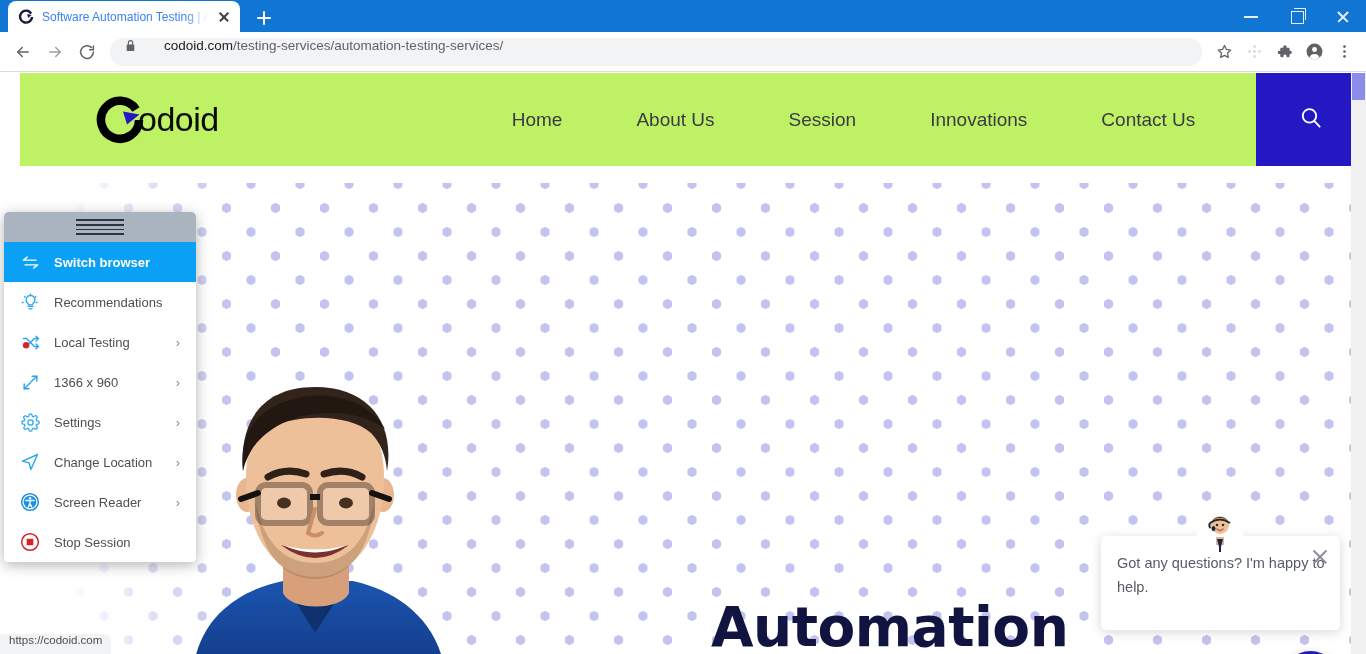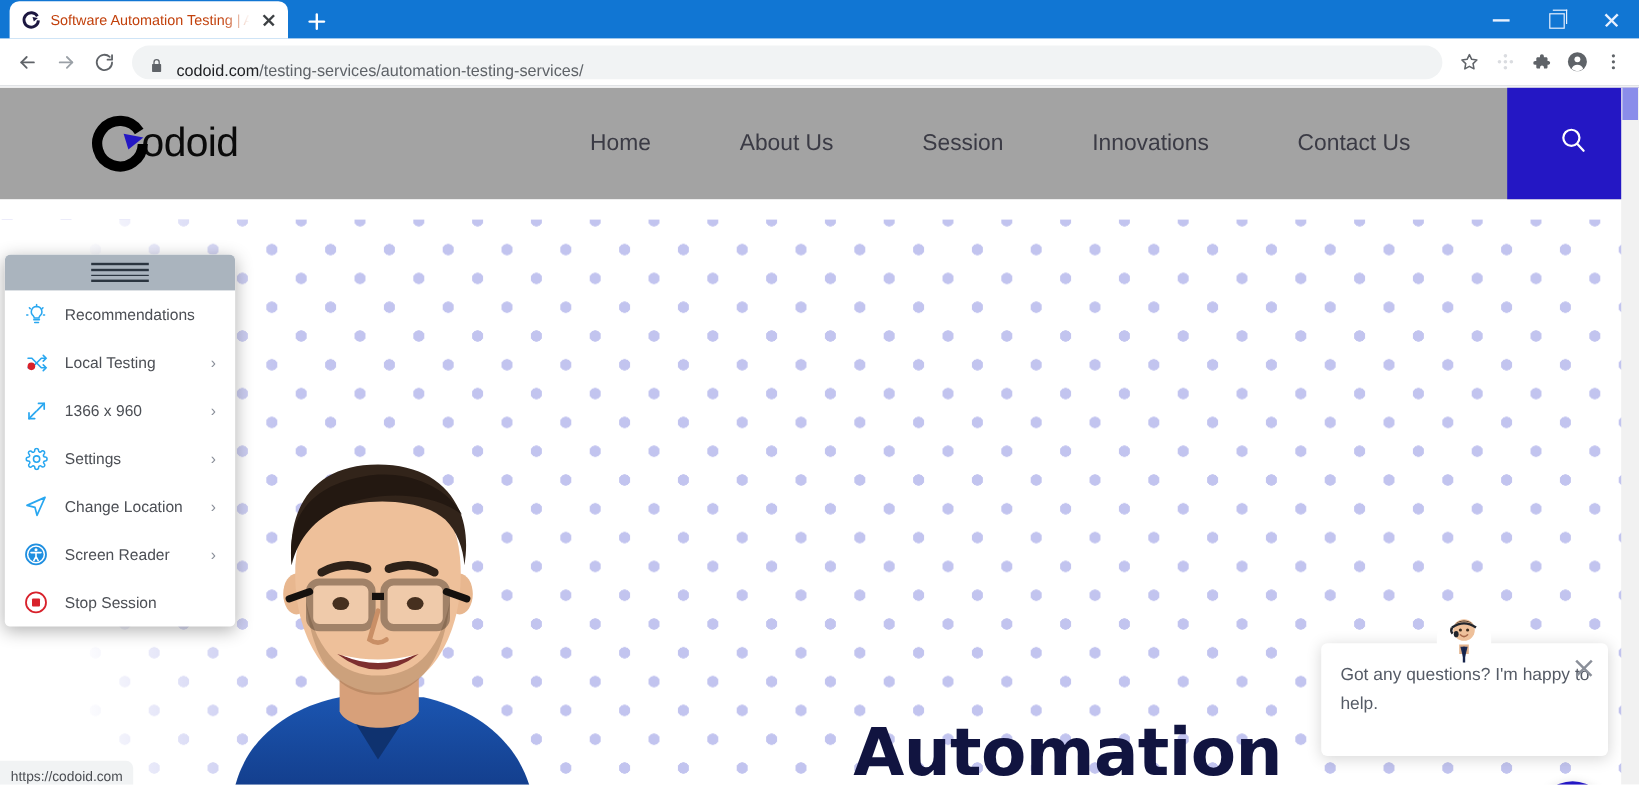--- a/index.html
+++ b/index.html
@@ -16,21 +16,21 @@
     height: 32px; background: #1176d3; display: flex; align-items: flex-end;
     position: relative;
   }
   .tab {
     margin-left: 8px; width: 232px; height: 31px; background: #fff;
     border-radius: 8px 8px 0 0; display: flex; align-items: center;
     padding: 0 8px 0 10px; gap: 8px; position: relative;
   }
   .tab-favicon { width: 16px; height: 16px; flex: 0 0 16px; position: relative; }
   .tab-title {
-    font-size: 12px; color: #c2410c; white-space: nowrap; overflow: hidden;
+    font-size: 12px; color: #3b82f6; white-space: nowrap; overflow: hidden;
     flex: 1; -webkit-mask-image: linear-gradient(to right,#000 86%,transparent 100%);
     mask-image: linear-gradient(to right,#000 86%,transparent 100%);
   }
   .tab-close {
     width: 16px; height: 16px; flex: 0 0 16px; position: relative; cursor: pointer;
   }
   .tab-close::before, .tab-close::after {
     content: ""; position: absolute; left: 2px; top: 7px; width: 12px; height: 1.6px;
     background: #3c4043;
   }
@@ -69,40 +69,40 @@
     height: 40px; background: #fff; display: flex; align-items: center;
     padding: 0 8px; gap: 2px; border-bottom: 1px solid #dadce0;
   }
   .navbtn {
     width: 30px; height: 30px; border-radius: 50%; position: relative;
     display: flex; align-items: center; justify-content: center; cursor: pointer;
   }
   .navbtn svg { display: block; }
   .omnibox {
     flex: 1; height: 28px; background: #f1f3f4; border-radius: 14px;
-    display: flex; align-items: flex-end; padding: 0 14px; margin: 0 6px; gap: 10px;
+    display: flex; align-items: flex-start; padding: 0 14px; margin: 0 6px; gap: 27px;
     cursor: text;
   }
   .omni-text { font-size: 13.5px; color: #5f6368; white-space: nowrap; }
   .omni-text b { color: #202124; font-weight: 400; }
   .tb-icon {
     width: 28px; height: 28px; position: relative; display: flex;
     align-items: center; justify-content: center; cursor: pointer; flex: 0 0 28px;
   }
 
   
   .viewport {
     position: absolute; top: 73px; left: 0; width: 1366px; height: 581px;
     overflow: hidden; background: #fff;
   }
 
   
   .site-header {
-    height: 93px; background: #a3a3a3; display: flex; align-items: center;
-    position: relative; z-index: 6;
+    height: 93px; background: #bef264; display: flex; align-items: center;
+    position: relative; z-index: 6; margin-left: 20px;
   }
   .logo { margin-left: 76px; display: flex; align-items: center; }
   .logo-c { position: relative; width: 48px; height: 48px; }
   .logo-word { font-size: 34px; font-weight: 400; color: #0a0a0a; letter-spacing: -0.5px; margin-left: -6px; }
   .nav { display: flex; align-items: center; margin-left: 256px; gap: 0; }
   .nav a {
     font-size: 19px; color: #3b3b45; text-decoration: none; padding: 0 37px;
     white-space: nowrap;
   }
   .search-btn {
@@ -202,21 +202,21 @@
     align-items: center; justify-content: center;
   }
   .p-caret {
     position: absolute; right: 16px; top: 50%; transform: translateY(-50%);
     font-size: 13px; color: #8a8f99; line-height: 1;
   }
 
   
   .statusbar {
     position: absolute; left: 0; bottom: 0; height: 20px; background: #f1f3f4;
-    border-top-right-radius: 6px; padding: 0 9px; display: flex; align-items: flex-end;
+    border-top-right-radius: 6px; padding: 0 9px; display: flex; align-items: flex-start;
     z-index: 40;
   }
   .statusbar span { font-size: 11.5px; color: #4a4d52; }
 </style>
 </head>
 <body>
 
 <div class="browser">
 
   <div class="tabstrip">
@@ -426,20 +426,30 @@
   <div class="panel">
     <div class="panel-handle">
       <span class="handle-lines">
         <i></i>
           <i></i>
           <i></i>
           <i></i>
       </span>
     </div>
 
+    <div class="p-item active">
+      <span class="p-ico">
+        <svg width="19" height="19" viewBox="0 0 24 24" fill="none" stroke="#ffffff" stroke-width="1.7" stroke-linecap="round" stroke-linejoin="round">
+          <path d="M8 5 L3 9 h16"></path>
+            <path d="M16 19 L21 15 H5"></path>
+        </svg>
+      </span>
+      <span class="p-label">Switch browser</span>
+      <span class="p-caret"></span>
+    </div>
 
     <div class="p-item">
       <span class="p-ico">
         <svg width="19" height="19" viewBox="0 0 24 24" fill="none" stroke="#29a7f0" stroke-width="1.6" stroke-linecap="round">
           <path d="M9 17h6"></path>
             <path d="M10 20h4"></path>
           <path d="M12 3a5.6 5.6 0 0 0-3.4 10c.6.6.9 1.3.9 2.1h5c0-.8.3-1.5.9-2.1A5.6 5.6 0 0 0 12 3z"></path>
           <path d="M12 1v1.2M4.4 4.4l.9.9M1.6 12h1.2M19.2 12h1.2M18.7 4.4l-.9.9"></path>
         </svg>
       </span>

